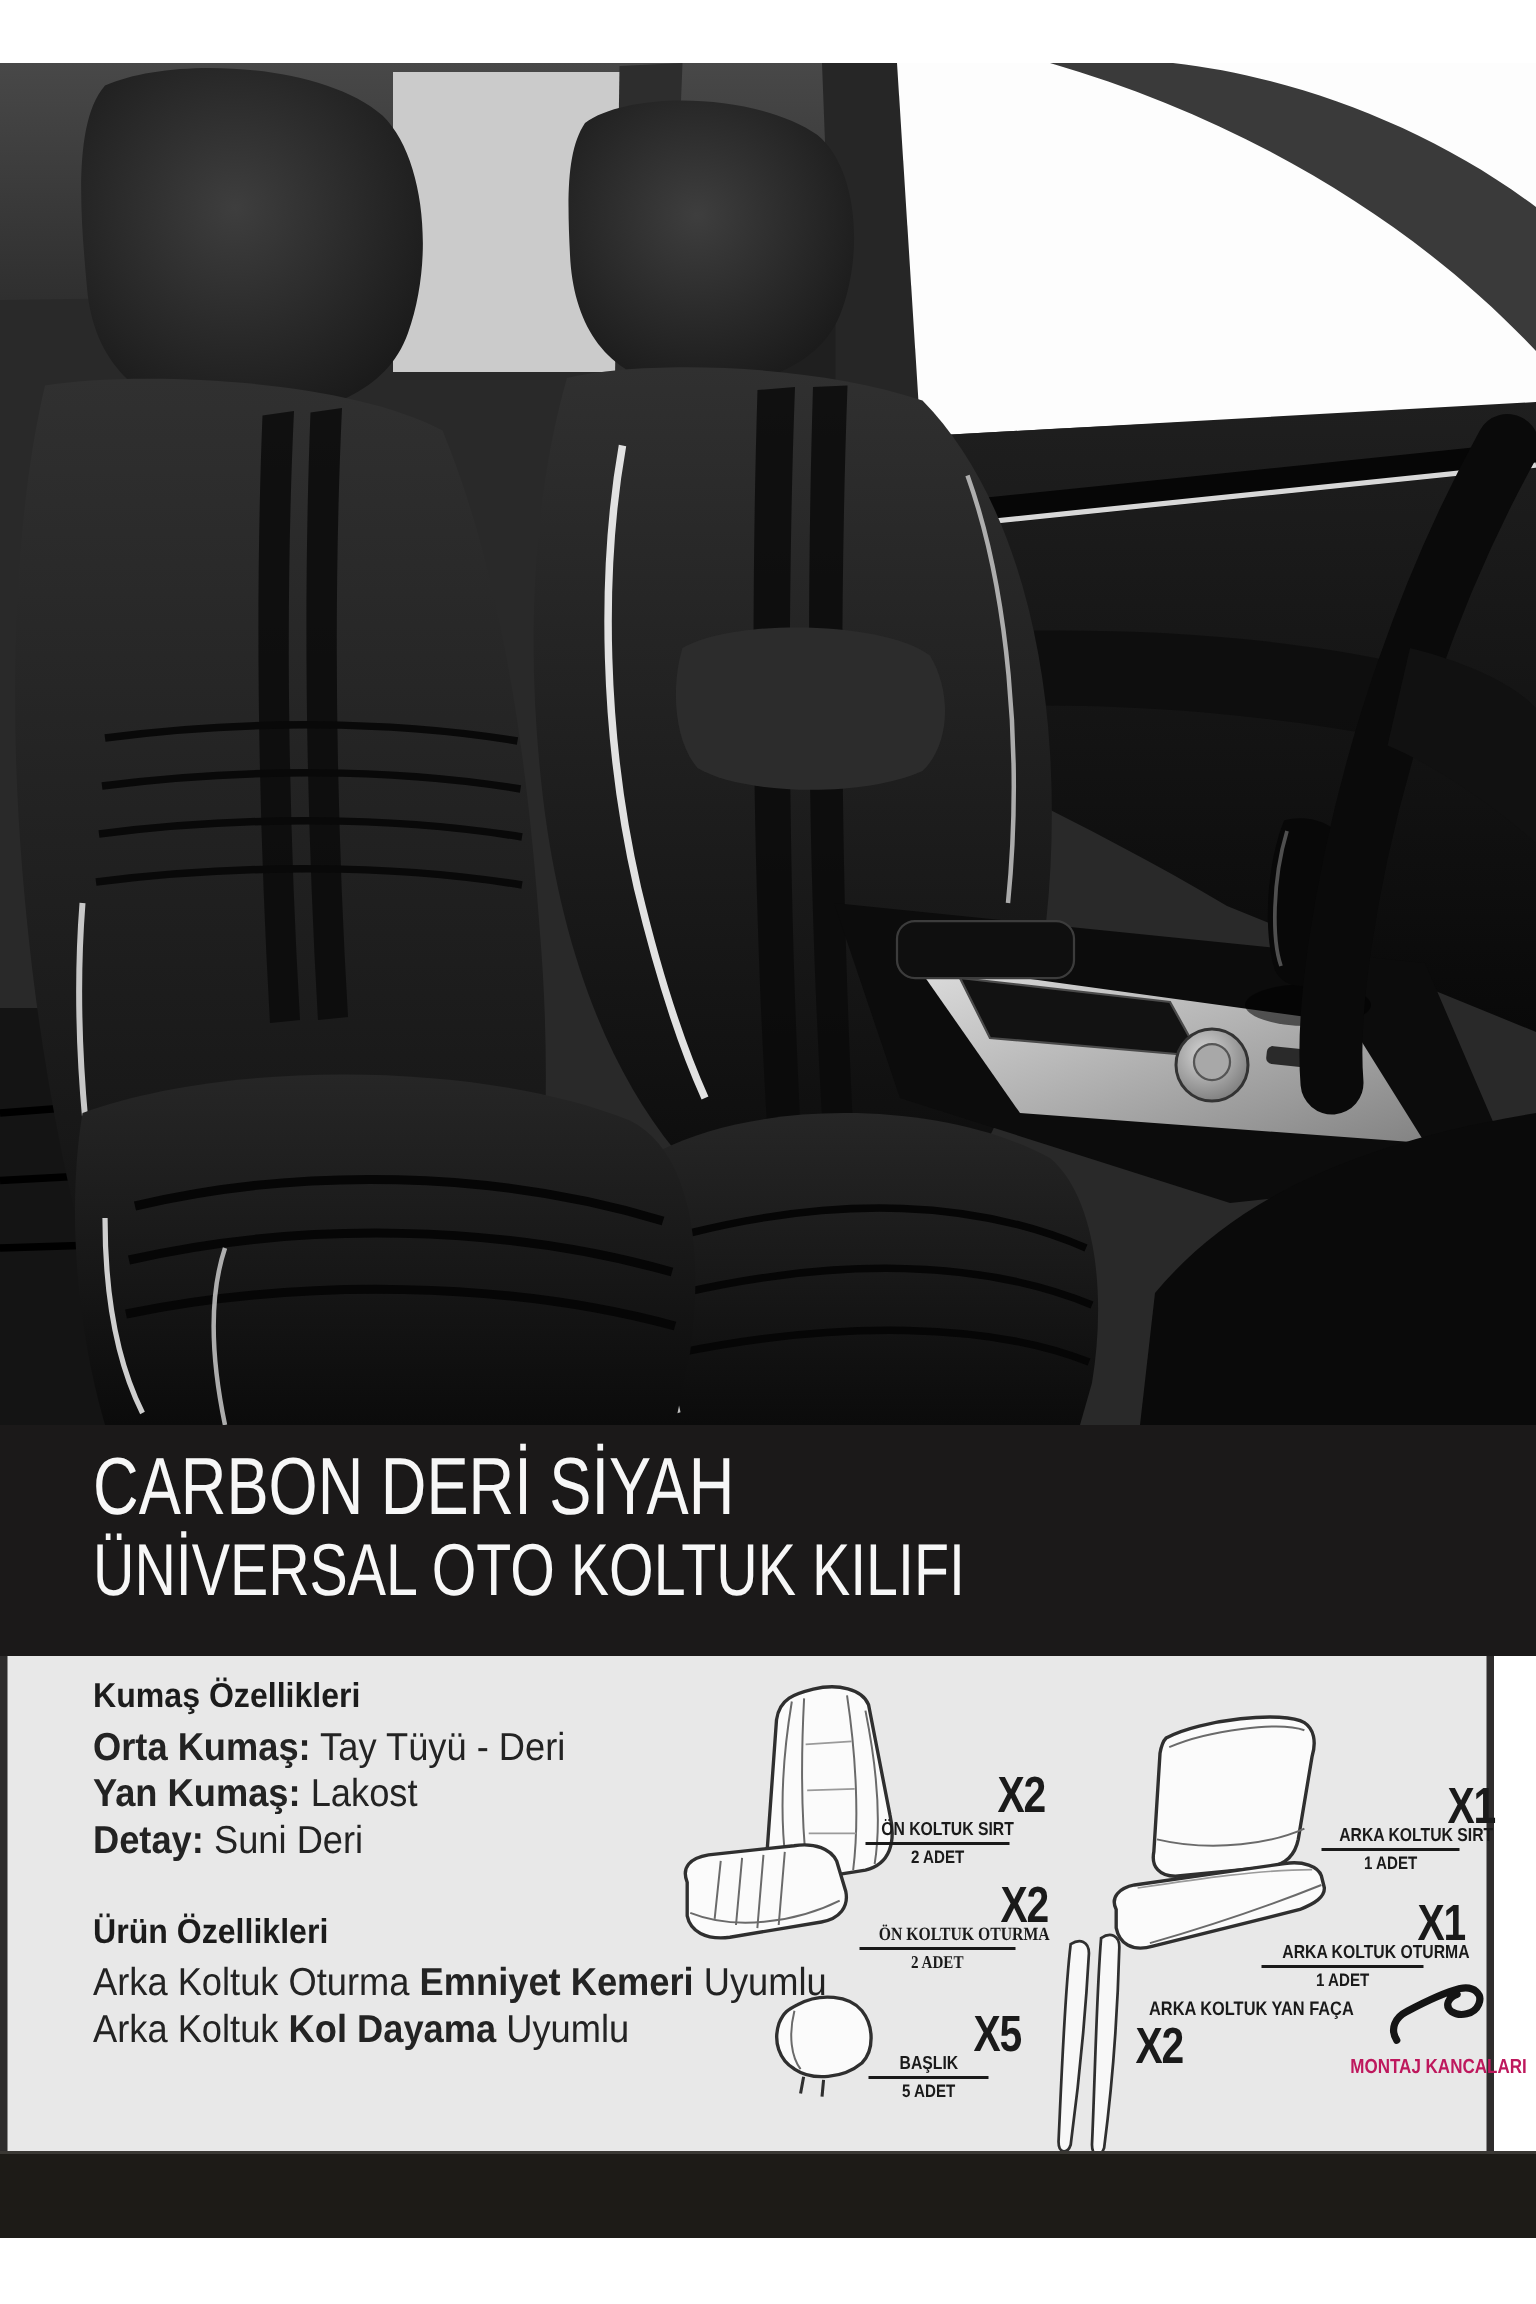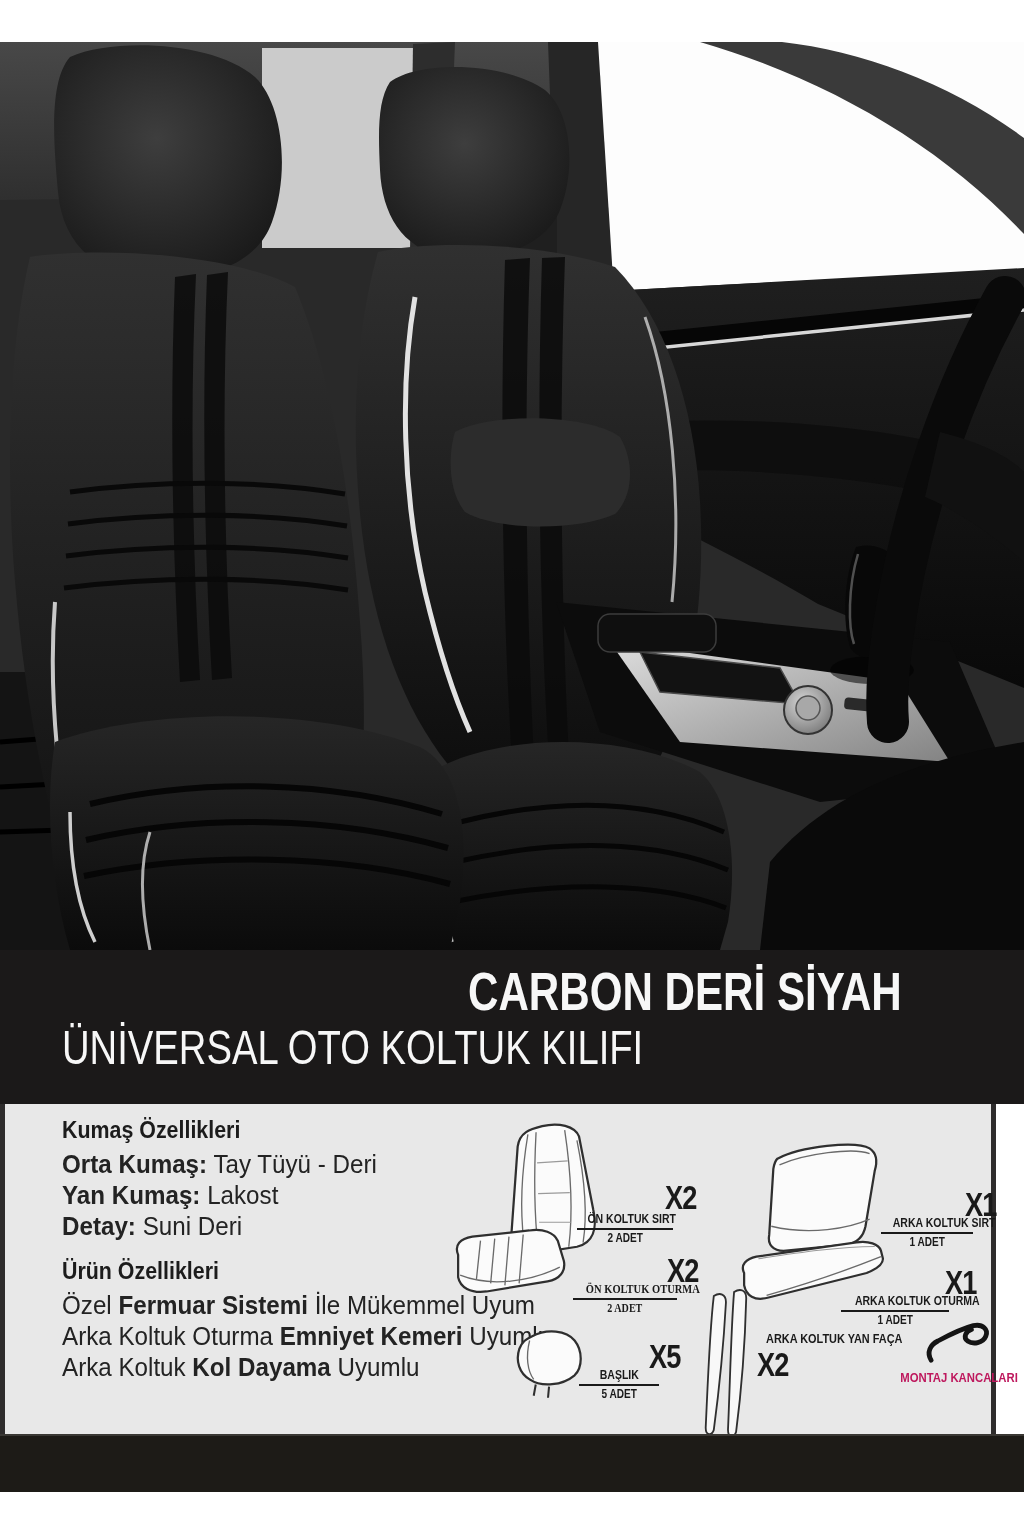--- a/index.html
+++ b/index.html
@@ -5,30 +5,30 @@
   html,body{margin:0;padding:0;background:#ffffff;}
   .page{position:relative;width:1024px;height:1536px;margin:0 auto;overflow:hidden;
         font-family:"Liberation Sans",sans-serif;background:#ffffff;}
   
   .top-strip{position:absolute;left:0;top:0;width:1024px;height:42px;background:#ffffff;}
   .photo{position:absolute;left:0;top:42px;width:1024px;height:908px;background:#262626;}
   .photo svg{display:block;}
   
   .banner{position:absolute;left:0;top:950px;width:1024px;height:154px;background:#1b1919;
           box-sizing:border-box;padding:13px 0 0 62px;color:#f7f7f7;}
-  .banner .t1{font-size:54px;font-weight:bold;line-height:57px;white-space:nowrap;text-align:right;}
+  .banner .t1{font-size:54px;font-weight:normal;line-height:57px;white-space:nowrap;}
   .banner .t2{font-size:49px;font-weight:400;line-height:54px;white-space:nowrap;}
   .cx{display:inline-block;transform:scaleX(0.78);transform-origin:0 50%;white-space:nowrap;}
   .cx2{display:inline-block;transform:scaleX(0.93);transform-origin:0 50%;white-space:nowrap;}
   
   .panel{position:absolute;left:0;top:1104px;width:996px;height:330px;background:#e8e8e8;
          box-sizing:border-box;border-left:5px solid #2e2c2c;border-right:5px solid #2e2c2c;}
   .specs{position:absolute;left:57px;top:13px;color:#232323;}
   .specs .h{font-size:23px;font-weight:bold;line-height:26px;margin-bottom:6px;color:#1c1c1c;}
-  .specs .mt{margin-top:16px;}
+  .specs .mt{margin-top:32px;}
   .specs .line{font-size:26px;line-height:31px;white-space:nowrap;}
   .specs .line b{font-weight:bold;}
   
   .part{position:absolute;}
   .part svg{display:block;}
   .part-label{position:absolute;text-align:center;color:#1a1a1a;}
   .part-name{font-size:12.5px;font-weight:bold;line-height:14px;border-bottom:2px solid #1a1a1a;
              padding:0 2px 2px;white-space:nowrap;margin-top:32px;}
   .part-name span,.part-qty span,.plain{display:inline-block;transform:scaleX(0.84);
              transform-origin:50% 50%;white-space:nowrap;}
@@ -156,21 +156,20 @@
 
   <div class="panel">
 
     <div class="specs">
       <div class="h"><span class="cx2">Kumaş Özellikleri</span></div>
       <div class="line"><span class="cx2"><b>Orta Kumaş:</b><span> Tay Tüyü - Deri</span></span></div>
       <div class="line"><span class="cx2"><b>Yan Kumaş:</b><span> Lakost</span></span></div>
       <div class="line"><span class="cx2"><b>Detay:</b><span> Suni Deri</span></span></div>
 
       <div class="h mt"><span class="cx2">Ürün Özellikleri</span></div>
-      <div class="line"><span class="cx2"><span>Özel </span><b>Fermuar Sistemi</b><span> İle Mükemmel Uyum</span></span></div>
       <div class="line"><span class="cx2"><span>Arka Koltuk Oturma </span><b>Emniyet Kemeri</b><span> Uyumlu</span></span></div>
       <div class="line"><span class="cx2"><span>Arka Koltuk </span><b>Kol Dayama</b><span> Uyumlu</span></span></div>
     </div>
 
     <div class="part" style="left:492px;top:16px;">
       <svg width="118" height="138" viewBox="0 0 115 135">
         <path d="M44,6 C60,2 76,6 80,16 L94,88 C98,106 94,120 78,124 L40,130 C24,132 14,124 14,110 L20,26 C22,12 32,9 44,6 Z" fill="#fbfbfb" stroke="#2f2f2f" stroke-width="2.2"></path>
         <path d="M30,14 C24,50 22,85 26,118 M78,20 C86,60 88,95 84,120" stroke="#6a6a6a" stroke-width="1.3" fill="none"></path>
         <path d="M38,12 C36,50 36,90 40,126 M66,10 C72,50 74,92 70,124" stroke="#6a6a6a" stroke-width="1.3" fill="none"></path>
         <path d="M39,42 L69,40 M40,72 L71,71 M41,100 L72,100" stroke="#9a9a9a" stroke-width="1.1" fill="none"></path>

